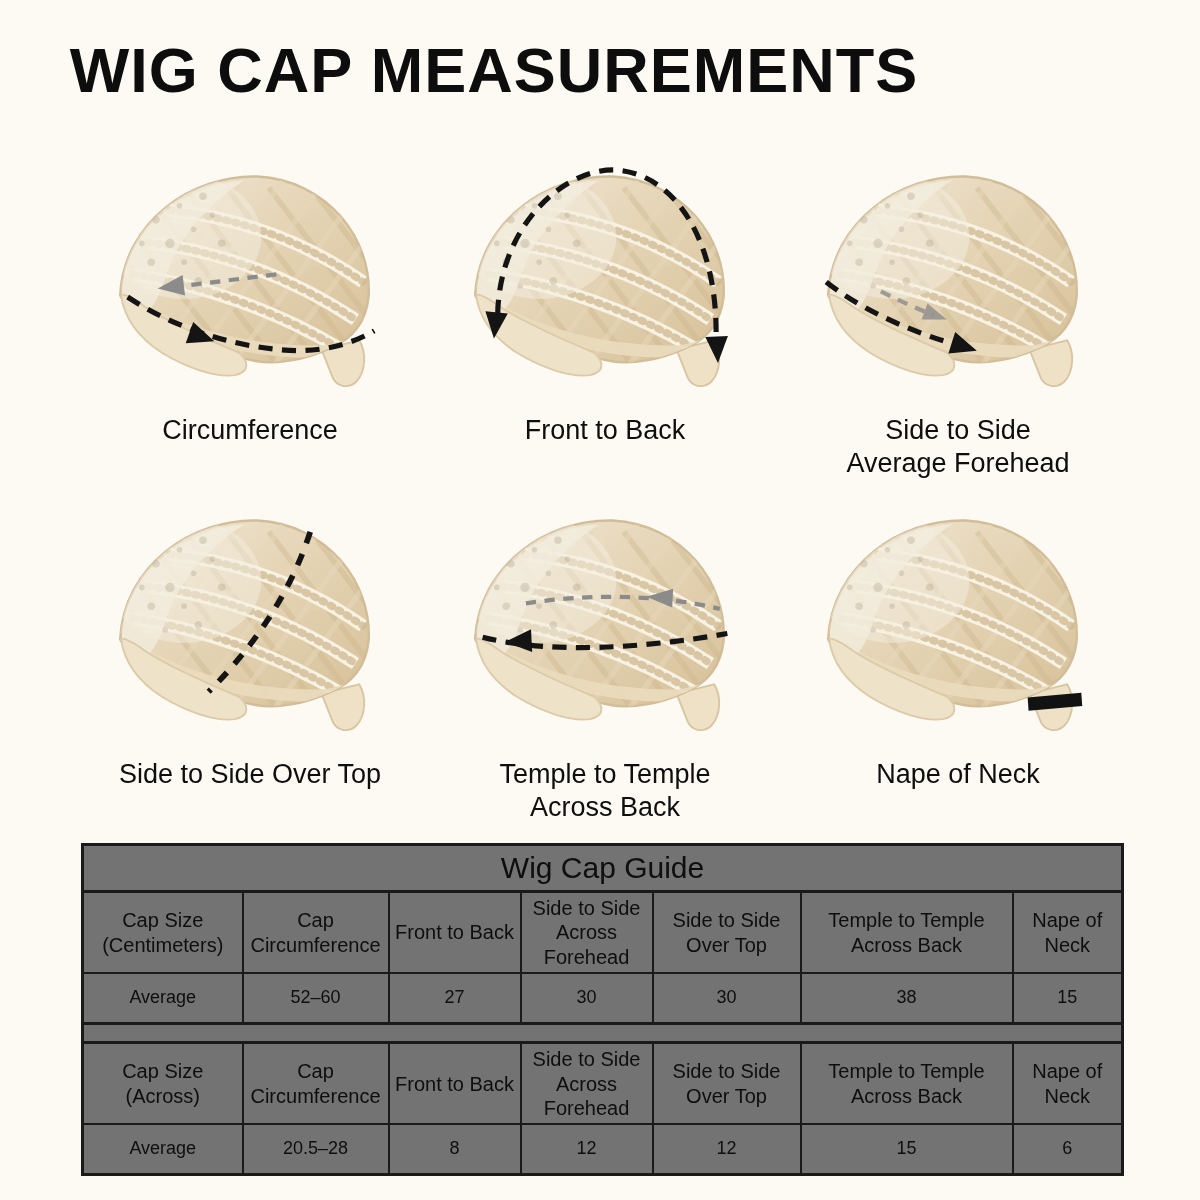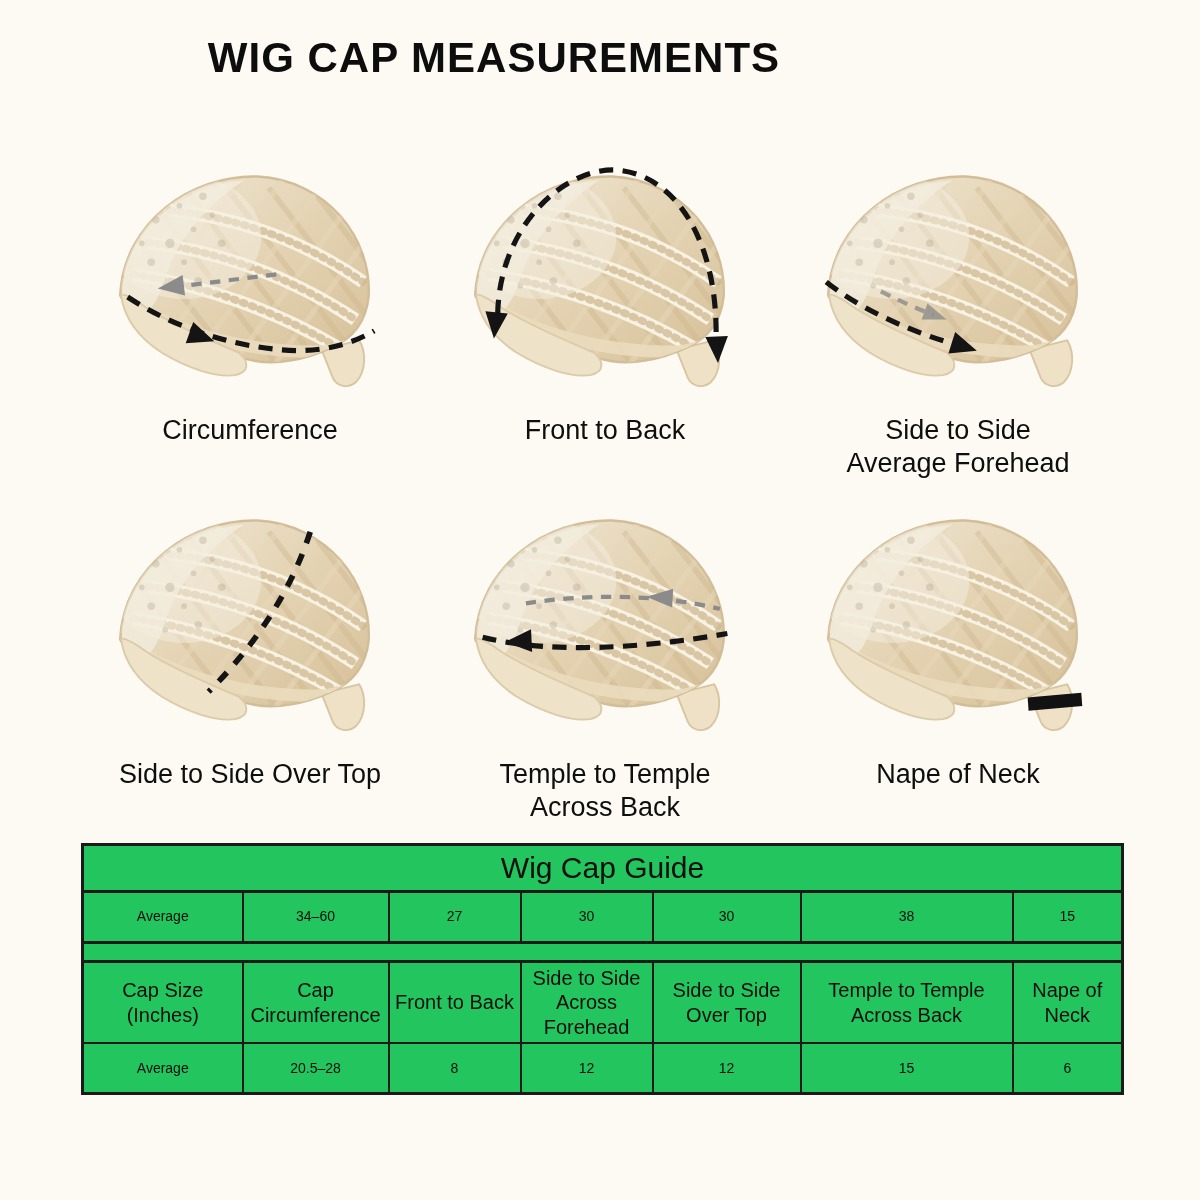--- a/index.html
+++ b/index.html
@@ -3,21 +3,21 @@
 <meta charset="utf-8">
 <style>
   html,body{margin:0;padding:0;}
   body{
     width:1200px;height:1200px;position:relative;overflow:hidden;
     background:#fcfaf2;color:#111;
     font-family:"Liberation Sans","DejaVu Sans",sans-serif;
   }
   .page-title{
     position:absolute;top:34px;left:0;width:988px;margin:0;
-    text-align:center;font-size:42px;font-weight:bold;letter-spacing:1px;color:#0d0d0d;
+    text-align:center;font-size:63px;font-weight:bold;letter-spacing:1px;color:#0d0d0d;
   }
   .fig{
     position:absolute;width:360px;margin:0;display:flex;flex-direction:column;align-items:center;
   }
   .fig-0{left:70px;top:150px}
   .fig-1{left:425px;top:150px}
   .fig-2{left:778px;top:150px}
   .fig-3{left:70px;top:494px}
   .fig-4{left:425px;top:494px}
   .fig-5{left:778px;top:494px}
@@ -25,31 +25,31 @@
   .capwrap svg{width:320px;height:262px;display:block;}
   .figlabel{
     margin-top:2px;font-size:27px;line-height:33px;text-align:center;
     white-space:pre-line;color:#0e0e0e;
   }
   .kdash{fill:none;stroke:#141414;stroke-width:5.5;stroke-dasharray:15 10;}
   .kdash2{fill:none;stroke:#141414;stroke-width:6;stroke-dasharray:13 12;}
   .gdash{fill:none;stroke:#8b8b8b;stroke-width:4.5;stroke-dasharray:11 9;}
   .guide{
     position:absolute;left:81px;top:843px;width:1040px;
-    border-collapse:collapse;table-layout:fixed;background:#22c55e;
+    border-collapse:collapse;table-layout:fixed;background:#737373;
     border:3px solid #1a1a1a;
   }
   .guide td{
     border:2px solid #1a1a1a;text-align:center;vertical-align:middle;
     font-size:20px;line-height:1.22;padding:3px 4px;color:#0e0e0e;
     overflow:hidden;
   }
   .t-title td{font-size:30px;height:38px;border-bottom:3px solid #1a1a1a;}
   .t-head td{height:68px;}
-  .t-val td{height:42px;font-size:14px;margin-top:41px;}
+  .t-val td{height:42px;font-size:18px;margin-top:41px;}
   .t-spacer td{height:16px;border:3px solid #1a1a1a;padding:0;}
 </style>
 </head>
 <body>
 
 <h1 class="page-title">WIG CAP MEASUREMENTS</h1>
 
 <figure class="fig fig-0">
   <div class="capwrap">
       <svg viewBox="0 0 340 270">
@@ -419,34 +419,43 @@
       <col style="width:132px">
     <col style="width:132px">
       <col style="width:148px">
       <col style="width:212px">
       <col style="width:110px">
   </colgroup>
   <tbody>
   <tr class="t-title">
     <td colspan="7">Wig Cap Guide</td>
   </tr>
+  <tr class="t-head">
+    <td>Cap Size (Centimeters)</td>
+    <td>Cap Circumference</td>
+    <td>Front to Back</td>
+    <td>Side to Side Across Forehead</td>
+    <td>Side to Side Over Top</td>
+    <td>Temple to Temple Across Back</td>
+    <td>Nape of Neck</td>
+  </tr>
   <tr class="t-val">
     <td>Average</td>
-    <td>34–60</td>
+    <td>52–60</td>
     <td>27</td>
     <td>30</td>
     <td>30</td>
     <td>38</td>
     <td>15</td>
   </tr>
   <tr class="t-spacer">
     <td colspan="7"></td>
   </tr>
   <tr class="t-head">
-    <td>Cap Size (Inches)</td>
+    <td>Cap Size (Across)</td>
     <td>Cap Circumference</td>
     <td>Front to Back</td>
     <td>Side to Side Across Forehead</td>
     <td>Side to Side Over Top</td>
     <td>Temple to Temple Across Back</td>
     <td>Nape of Neck</td>
   </tr>
   <tr class="t-val">
     <td>Average</td>
     <td>20.5–28</td>

